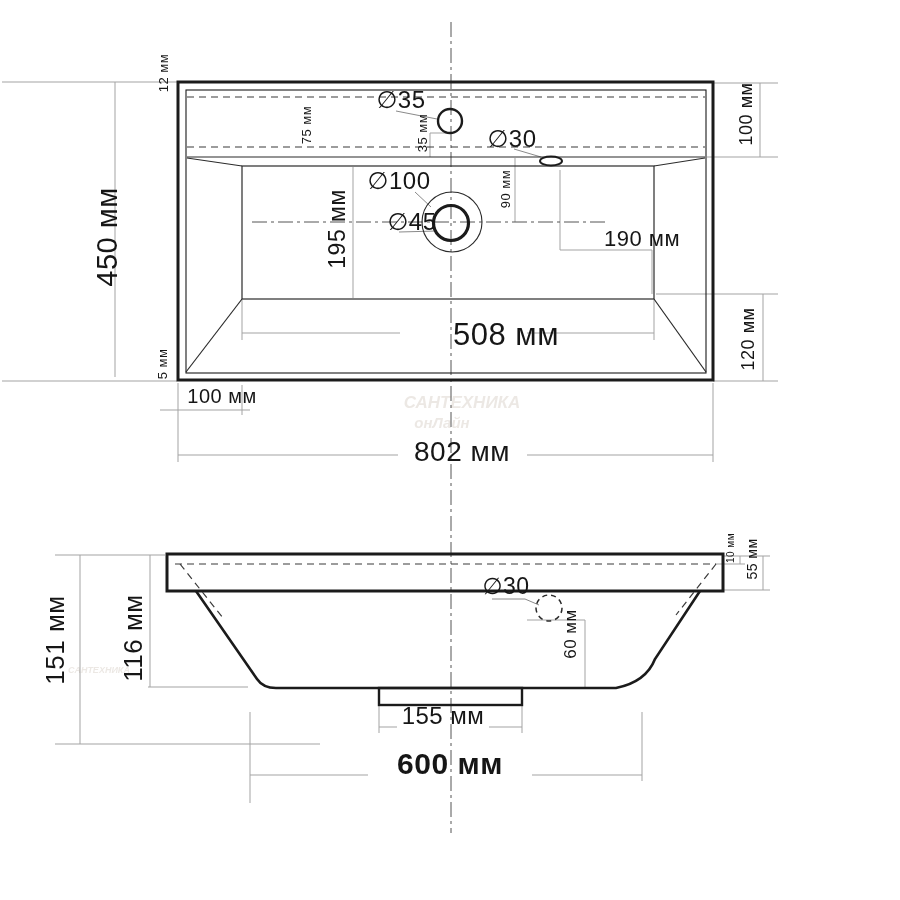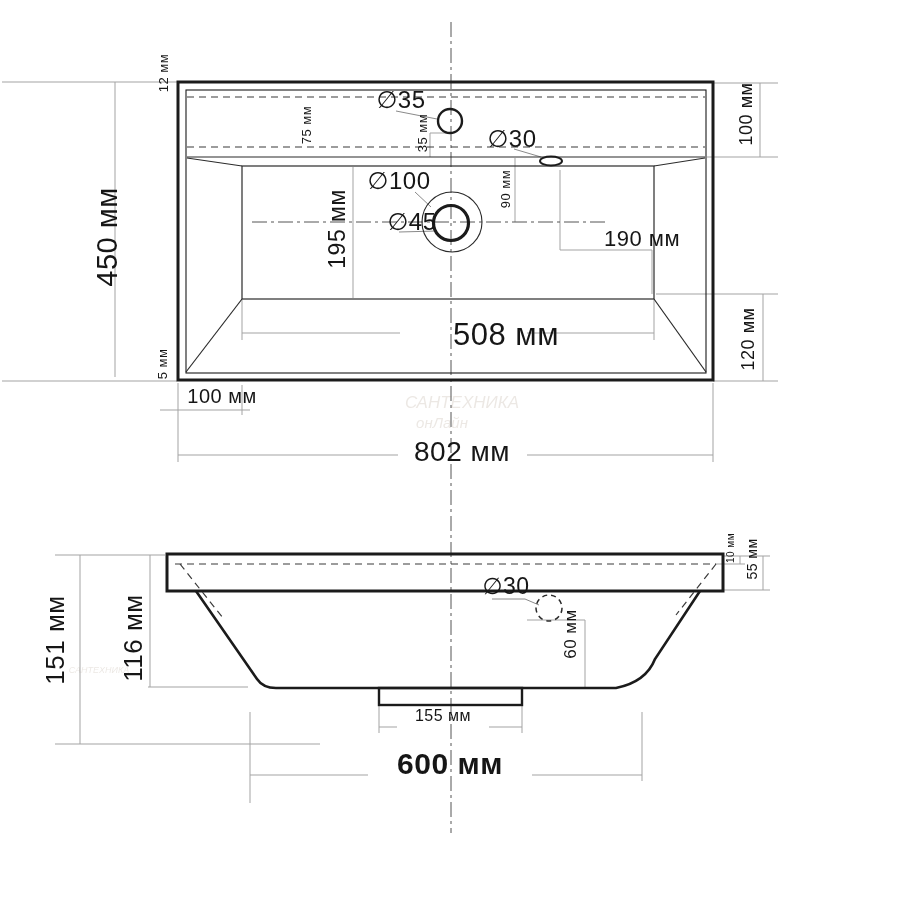--- a/index.html
+++ b/index.html
@@ -8,21 +8,21 @@
     font-family:"Liberation Sans","DejaVu Sans",sans-serif;
   }
   .canvas svg{position:absolute;left:0;top:0;}
   .lbl{
     position:absolute;white-space:nowrap;color:#161616;
     transform:translate(-50%,-50%);line-height:1;letter-spacing:0.5px;
   }
   .lbl.rot{transform:translate(-50%,-50%) rotate(-90deg);}
   .wm{
     position:absolute;white-space:nowrap;color:rgba(150,128,105,0.18);
-    font-style:italic;font-weight:normal;transform:translate(-50%,-50%);
+    font-style:italic;font-weight:bold;transform:translate(-50%,-50%);
   }
 </style>
 </head>
 <body>
 
 <div class="canvas">
 
   <svg width="900" height="900" viewBox="0 0 900 900" aria-hidden="true">
 
     <g stroke="#a3a3a3" stroke-width="1" fill="none">
@@ -151,20 +151,20 @@
   <div class="lbl rot" style="left:748px;top:339px;font-size:18px;">120 мм</div>
   <div class="lbl" style="left:222px;top:396px;font-size:20px;">100 мм</div>
   <div class="lbl" style="left:462px;top:452px;font-size:28px;text-align:center;">802 мм</div>
 
   <div class="lbl rot" style="left:55px;top:640px;font-size:26px;">151 мм</div>
   <div class="lbl rot" style="left:133px;top:638px;font-size:26px;">116 мм</div>
   <div class="lbl" style="left:506px;top:586px;font-size:23px;">∅30</div>
   <div class="lbl rot" style="left:570px;top:634px;font-size:17px;">60 мм</div>
   <div class="lbl rot" style="left:731px;top:548px;font-size:10px;">10 мм</div>
   <div class="lbl rot" style="left:752px;top:559px;font-size:14px;">55 мм</div>
-  <div class="lbl" style="left:443px;top:716px;font-size:16px;">155 мм</div>
+  <div class="lbl" style="left:443px;top:716px;font-size:24px;">155 мм</div>
   <div class="lbl" style="left:450px;top:764px;font-size:30px;font-weight:bold;">600 мм</div>
 
   <div class="wm" style="left:462px;top:403px;font-size:17px;">САНТЕХНИКА</div>
   <div class="wm" style="left:442px;top:422px;font-size:15px;">онЛайн</div>
   <div class="wm" style="left:99px;top:670px;font-size:9px;">САНТЕХНИКА</div>
 
 </div>
 
 </body></html>

